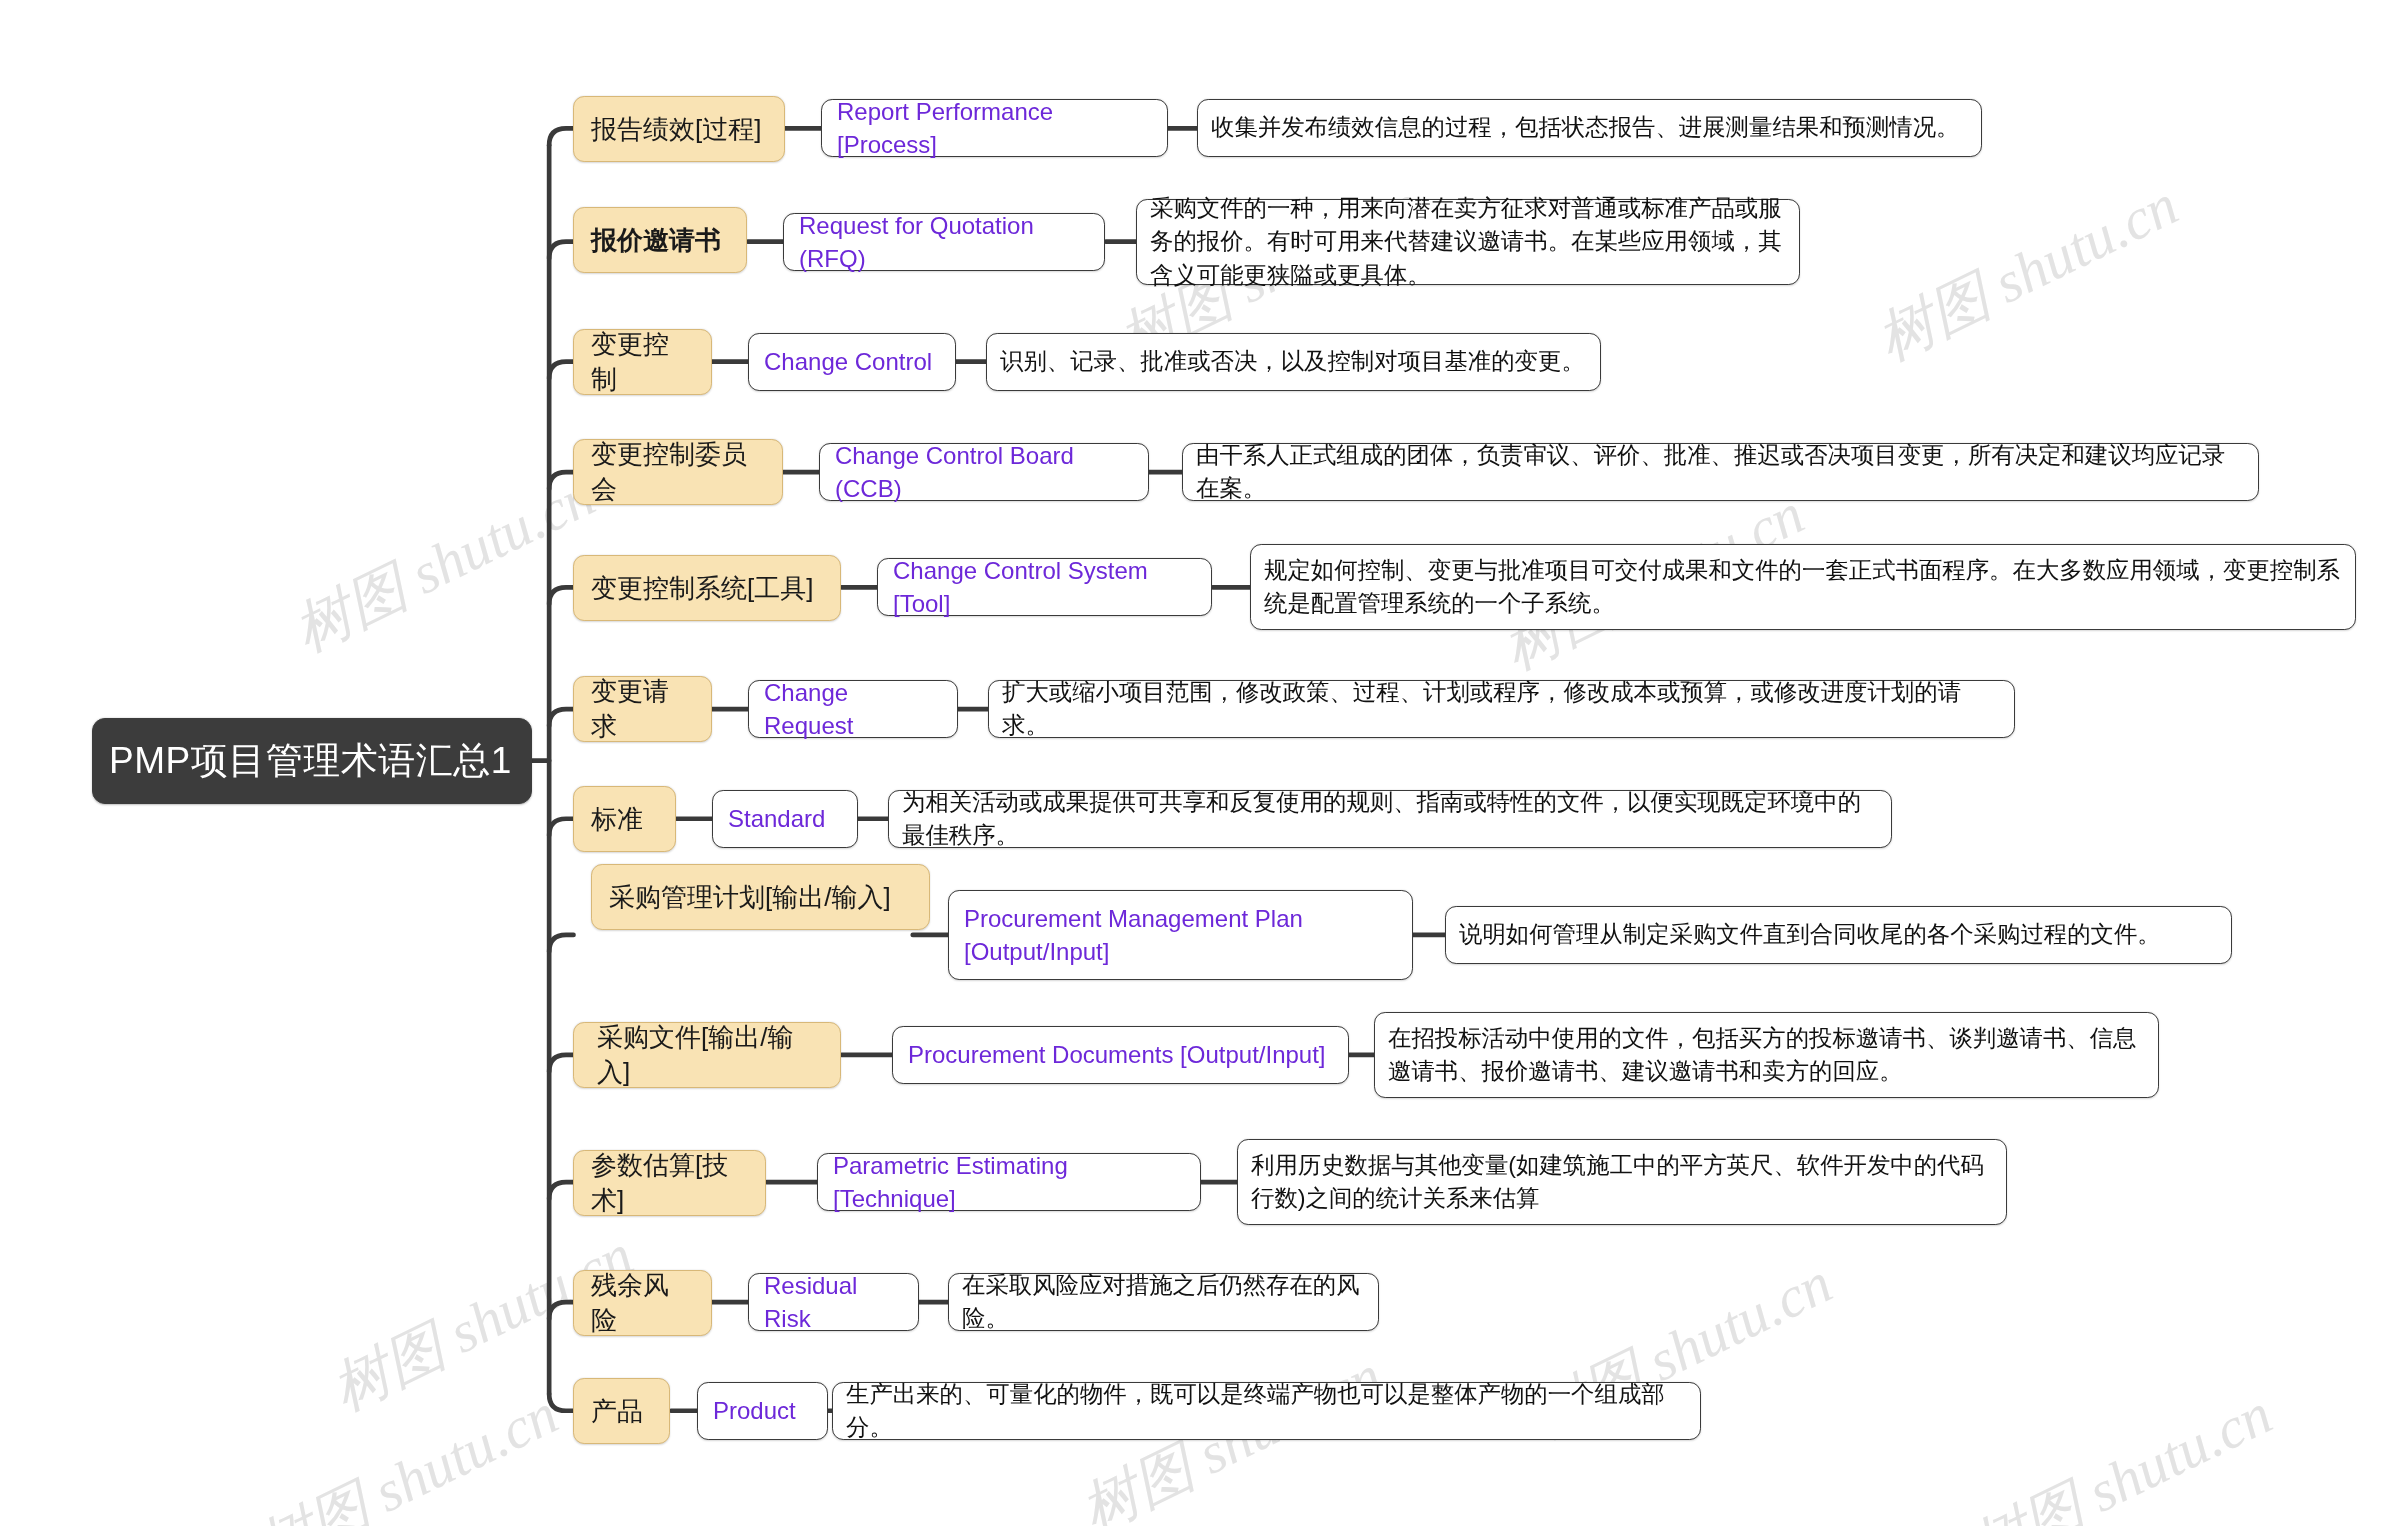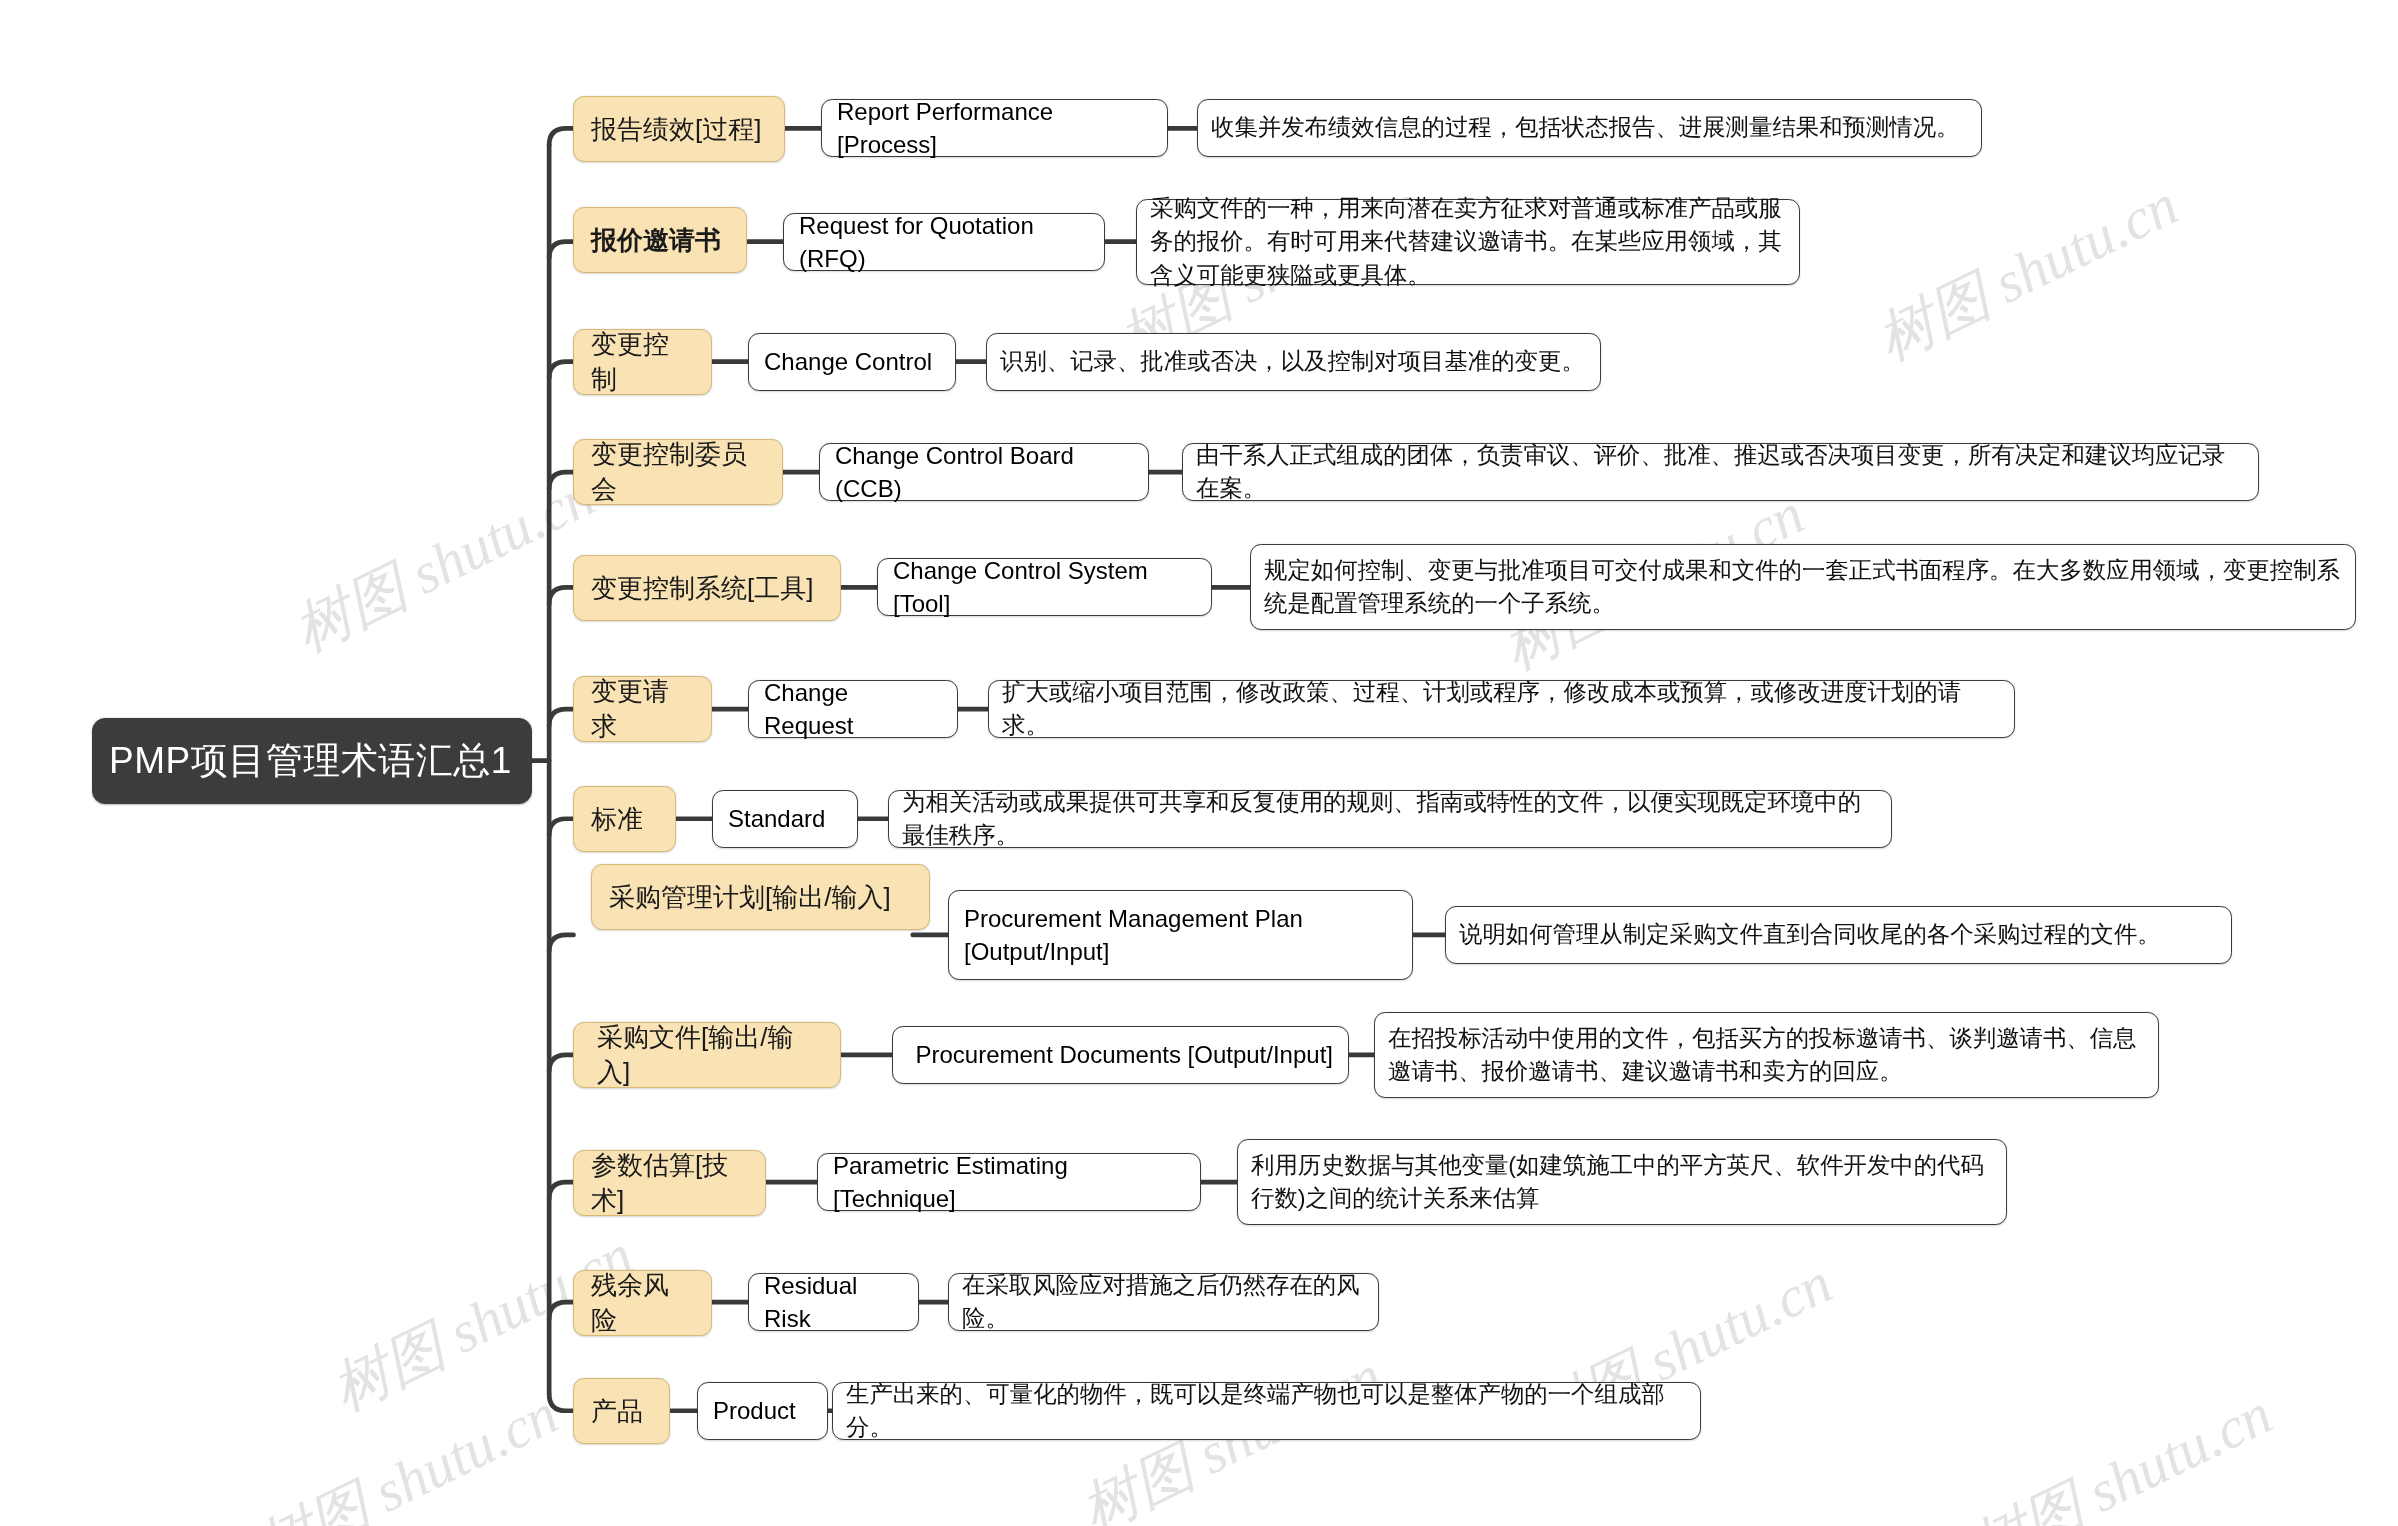--- a/index.html
+++ b/index.html
@@ -74,21 +74,21 @@
     color: #1a1a1a;
     padding: 0 17px;
     font-size: 26px;
     box-shadow: 0 0.9px 1.9px rgba(0,0,0,0.16);
   }
 
   .term-node {
     background: #ffffff;
     border: 1.9px solid #3a3a3a;
     border-radius: 11.2px;
-    color: #000000;
+    color: #6d28d9;
     padding: 0 15px;
     font-size: 24px;
     line-height: 1.38;
     box-shadow: 0 0.9px 1.9px rgba(0,0,0,0.16);
   }
 
   .desc-node {
     background: #ffffff;
     border: 1.9px solid #3a3a3a;
     border-radius: 11.2px;
@@ -236,21 +236,21 @@
       </div>
       <div class="node term-node" style="left: 948px; top: 890px; width: 465px; height: 90px;">
         <span>Procurement Management Plan [Output/Input]</span>
       </div>
       <div class="node desc-node" style="left: 1445px; top: 906px; width: 787px; height: 58px;">
         <span>说明如何管理从制定采购文件直到合同收尾的各个采购过程的文件。</span>
       </div>
       <div class="node topic-node" style="left: 573px; top: 1022px; width: 268px; height: 66px; padding-left: 23px;">
         <span>采购文件[输出/输入]</span>
       </div>
-      <div class="node term-node" style="left: 892px; top: 1026px; width: 457px; height: 58px; text-align: right;">
+      <div class="node term-node" style="left: 892px; top: 1026px; width: 457px; height: 58px;">
         <span>Procurement Documents [Output/Input]</span>
       </div>
       <div class="node desc-node" style="left: 1374px; top: 1012px; width: 785px; height: 86px;">
         <span>在招投标活动中使用的文件，包括买方的投标邀请书、谈判邀请书、信息邀请书、报价邀请书、建议邀请书和卖方的回应。</span>
       </div>
       <div class="node topic-node" style="left: 573px; top: 1150px; width: 193px; height: 66px;">
         <span>参数估算[技术]</span>
       </div>
       <div class="node term-node" style="left: 817px; top: 1153px; width: 384px; height: 58px;">
         <span>Parametric Estimating [Technique]</span>

